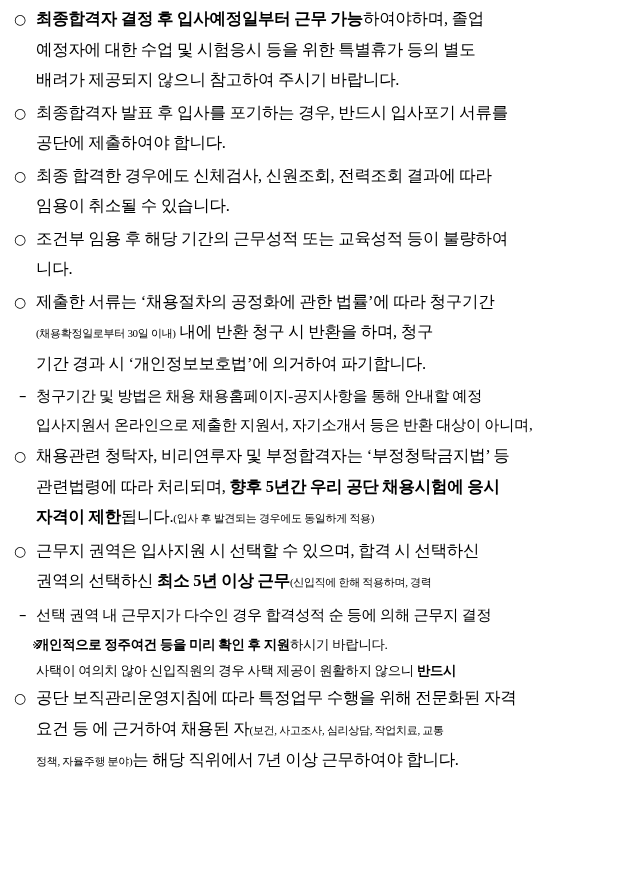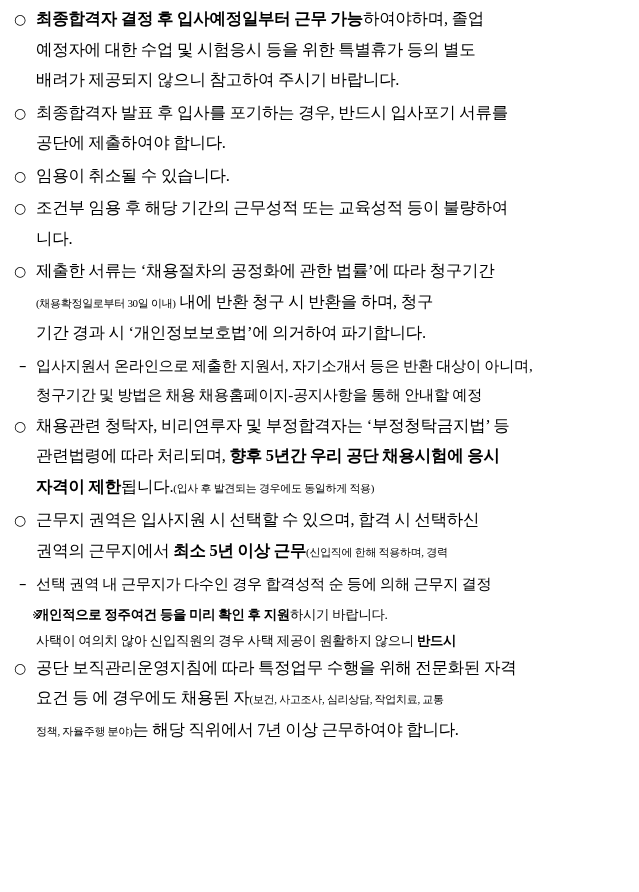--- a/index.html
+++ b/index.html
@@ -92,20 +92,21 @@
       <div class="item">
         <div class="marker circle">○</div>
         <div class="body-text">
           <div><span>최종합격자 발표 후 입사를 포기하는 경우, 반드시 입사포기 서류를</span></div>
           <div><span>공단에 제출하여야 합니다.</span></div>
         </div>
       </div>
       <div class="item">
         <div class="marker circle">○</div>
         <div class="body-text">
+          <div><span>최종 합격한 경우에도 신체검사, 신원조회, 전력조회 결과에 따라</span></div>
           <div><span>임용이 취소될 수 있습니다.</span></div>
         </div>
       </div>
       <div class="item">
         <div class="marker circle">○</div>
         <div class="body-text">
           <div><span>조건부 임용 후 해당 기간의 근무성적 또는 교육성적 등이 불량하여</span></div>
           <div><span>니다.</span></div>
         </div>
       </div>
@@ -113,54 +114,54 @@
         <div class="marker circle">○</div>
         <div class="body-text">
           <div><span>제출한 서류는 ‘채용절차의 공정화에 관한 법률’에 따라 청구기간</span></div>
           <div><span class="sm">(채용확정일로부터 30일 이내)</span><span> 내에 반환 청구 시 반환을 하며, 청구</span></div>
           <div><span>기간 경과 시 ‘개인정보보호법’에 의거하여 파기합니다.</span></div>
         </div>
       </div>
       <div class="item">
         <div class="marker dash">–</div>
         <div class="body-text sub">
+          <div><span>청구기간 및 방법은 채용 채용홈페이지-공지사항을 통해 안내할 예정</span></div>
           <div><span>입사지원서 온라인으로 제출한 지원서, 자기소개서 등은 반환 대상이 아니며,</span></div>
-          <div><span>청구기간 및 방법은 채용 채용홈페이지-공지사항을 통해 안내할 예정</span></div>
         </div>
       </div>
       <div class="item">
         <div class="marker circle">○</div>
         <div class="body-text">
           <div><span>채용관련 청탁자, 비리연루자 및 부정합격자는 ‘부정청탁금지법’ 등</span></div>
           <div><span>관련법령에 따라 처리되며, </span><span class="bold">향후 5년간 우리 공단 채용시험에 응시</span></div>
           <div><span class="bold">자격이 제한</span><span>됩니다.</span><span class="sm">(입사 후 발견되는 경우에도 동일하게 적용)</span></div>
         </div>
       </div>
       <div class="item">
         <div class="marker circle">○</div>
         <div class="body-text">
           <div><span>근무지 권역은 입사지원 시 선택할 수 있으며, 합격 시 선택하신</span></div>
-          <div><span>권역의 근무지에서 </span><span class="bold">최소 5년 이상 근무</span><span class="sm">(신입직에 한해 적용하며, 경력</span></div>
+          <div><span>권역의 선택하신 </span><span class="bold">최소 5년 이상 근무</span><span class="sm">(신입직에 한해 적용하며, 경력</span></div>
         </div>
       </div>
       <div class="item">
         <div class="marker dash">–</div>
         <div class="body-text sub">
           <div><span>선택 권역 내 근무지가 다수인 경우 합격성적 순 등에 의해 근무지 결정</span></div>
         </div>
       </div>
       <div class="item gapless">
         <div class="marker ref">※</div>
         <div class="body-text ref">
           <div><span class="bold">개인적으로 정주여건 등을 미리 확인 후 지원</span><span>하시기 바랍니다.</span></div>
           <div><span>사택이 여의치 않아 신입직원의 경우 사택 제공이 원활하지 않으니 </span><span class="bold">반드시</span></div>
         </div>
       </div>
       <div class="item">
         <div class="marker circle">○</div>
         <div class="body-text">
           <div><span>공단 보직관리운영지침에 따라 특정업무 수행을 위해 전문화된 자격</span></div>
-          <div><span>요건 등 에 경우에도 채용된 자</span><span class="sm">(보건, 사고조사, 심리상담, 작업치료, 교통</span></div>
+          <div><span>요건 등 에 근거하여 채용된 자</span><span class="sm">(보건, 사고조사, 심리상담, 작업치료, 교통</span></div>
           <div><span class="sm">정책, 자율주행 분야)</span><span>는 해당 직위에서 7년 이상 근무하여야 합니다.</span></div>
         </div>
       </div>
     </div>
 </div>
 
 </body></html>

